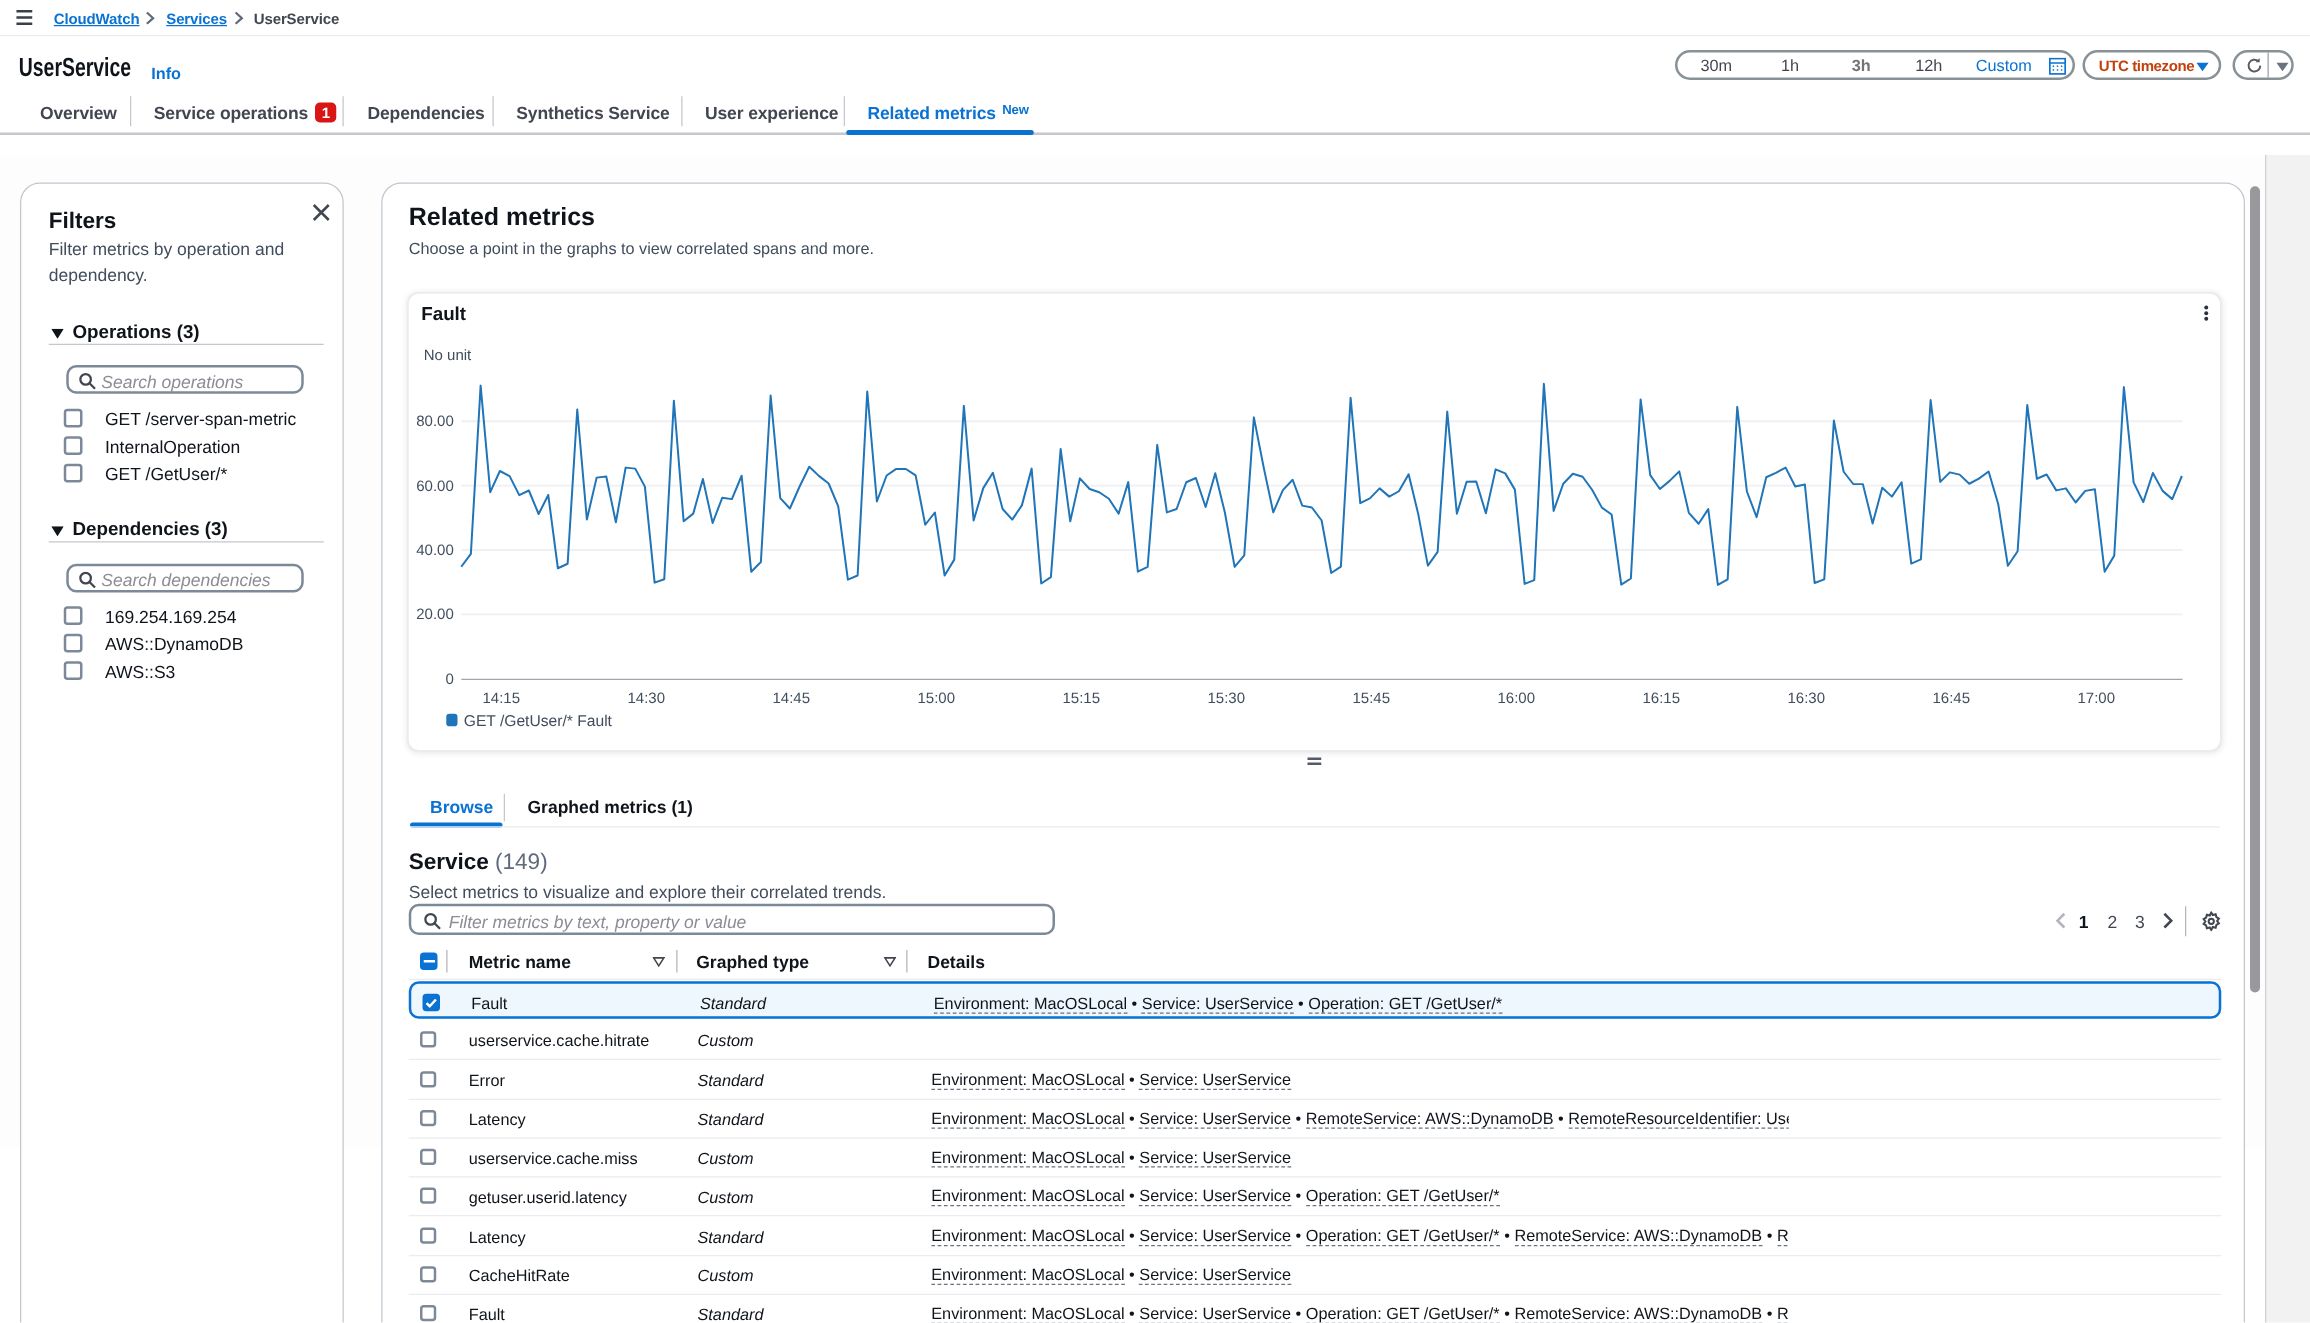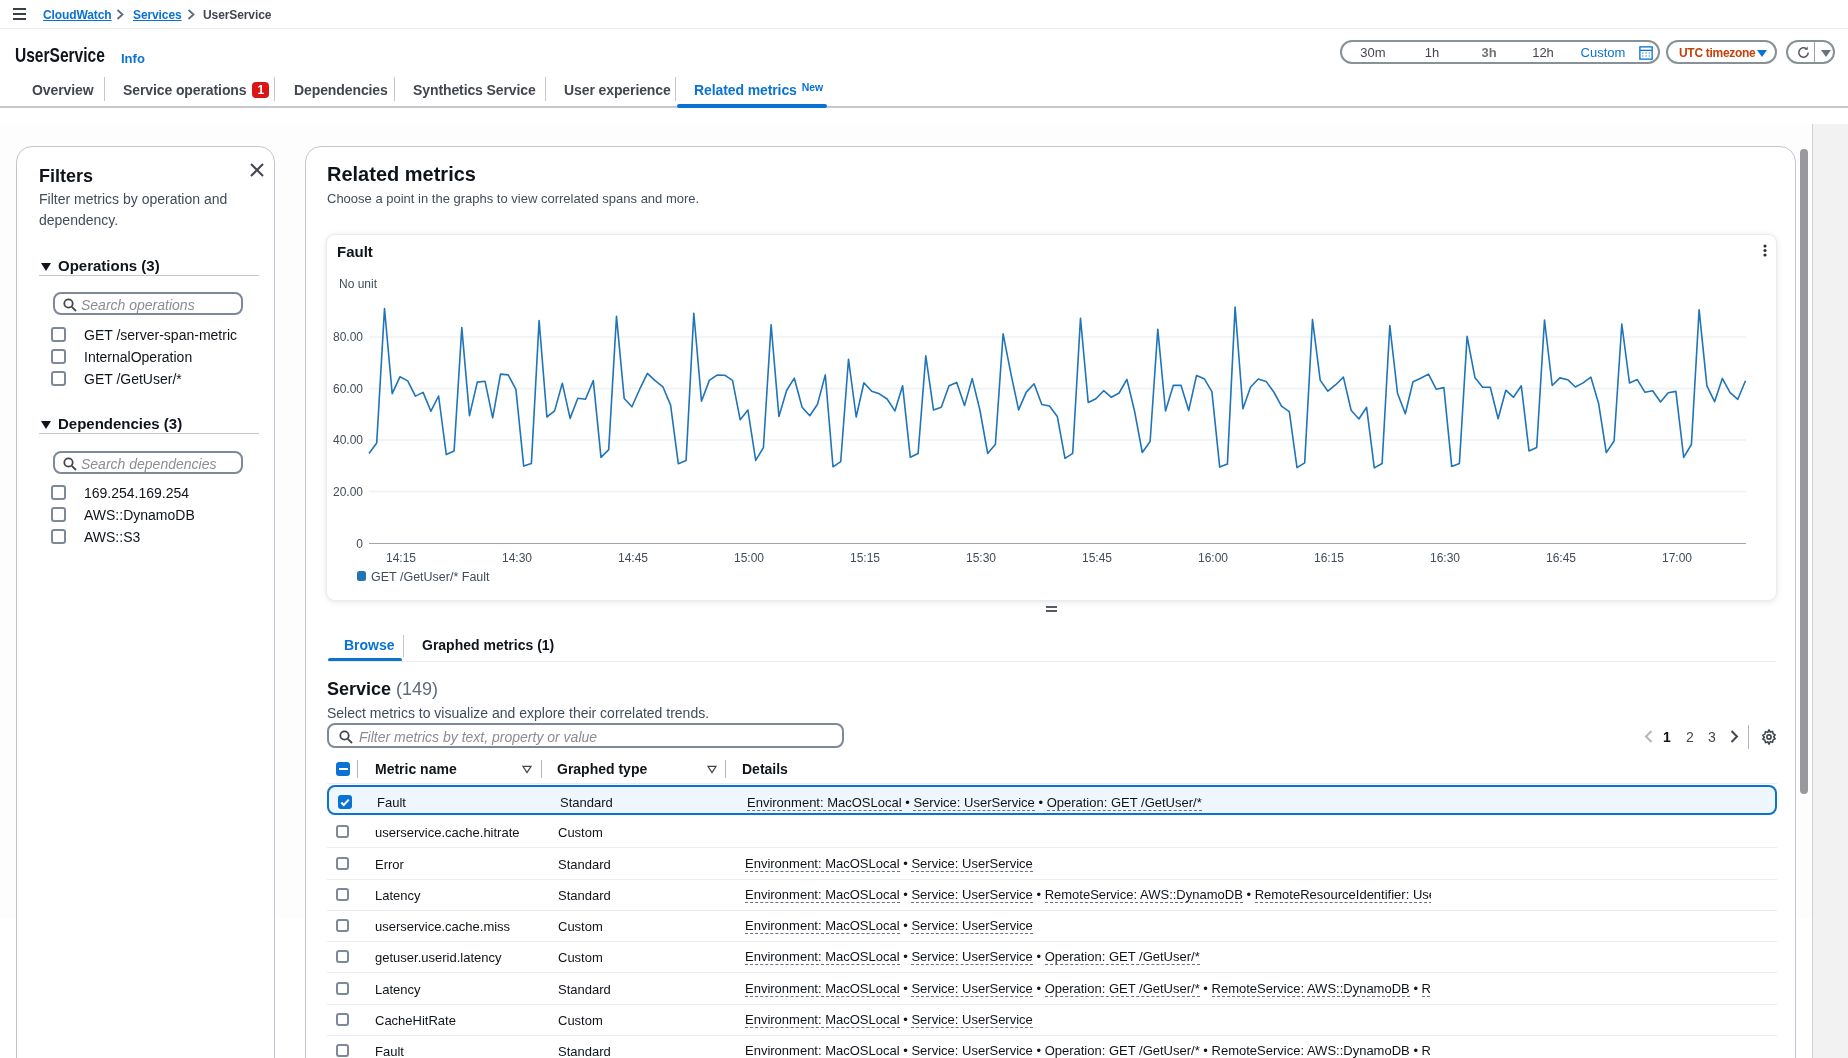--- a/index.html
+++ b/index.html
@@ -55,21 +55,21 @@
 
 
 .btab { position:absolute; font-size:14px; font-weight:700; }
 
 
 .hdrcell { font-size:14px; font-weight:700; color:#0f141a; position:absolute; }
 .coldiv { position:absolute; width:1px; height:18px; background:#b4b4bb; }
 .row { position:absolute; left:21px; width:1450px; height:32px; }
 .rowline { position:absolute; left:21px; width:1450px; height:1px; background:#ebebf0; }
 .rname { position:absolute; left:48px; top:9px; font-size:13px; }
-.rtype { position:absolute; left:231px; top:9px; font-size:13px; }
+.rtype { position:absolute; left:231px; top:9px; font-size:13px;font-style:italic; }
 .rdet { position:absolute; left:418px; top:8px; font-size:13px; white-space:nowrap; overflow:hidden; width:686px; height:18px; line-height:15px; }
 .du { border-bottom:1px dashed #6b7280; padding-bottom:0px; }
 
 
 #gutter { position:absolute; left:1812px; top:0; width:36px; height:950px; background:#f2f2f3; border-left:1px solid #cfcfd4; }
 #sthumb { position:absolute; left:1800px; top:25px; width:8px; height:645px; background:#98989d; border-radius:4px; }
 </style>
 </head>
 <body>
 

